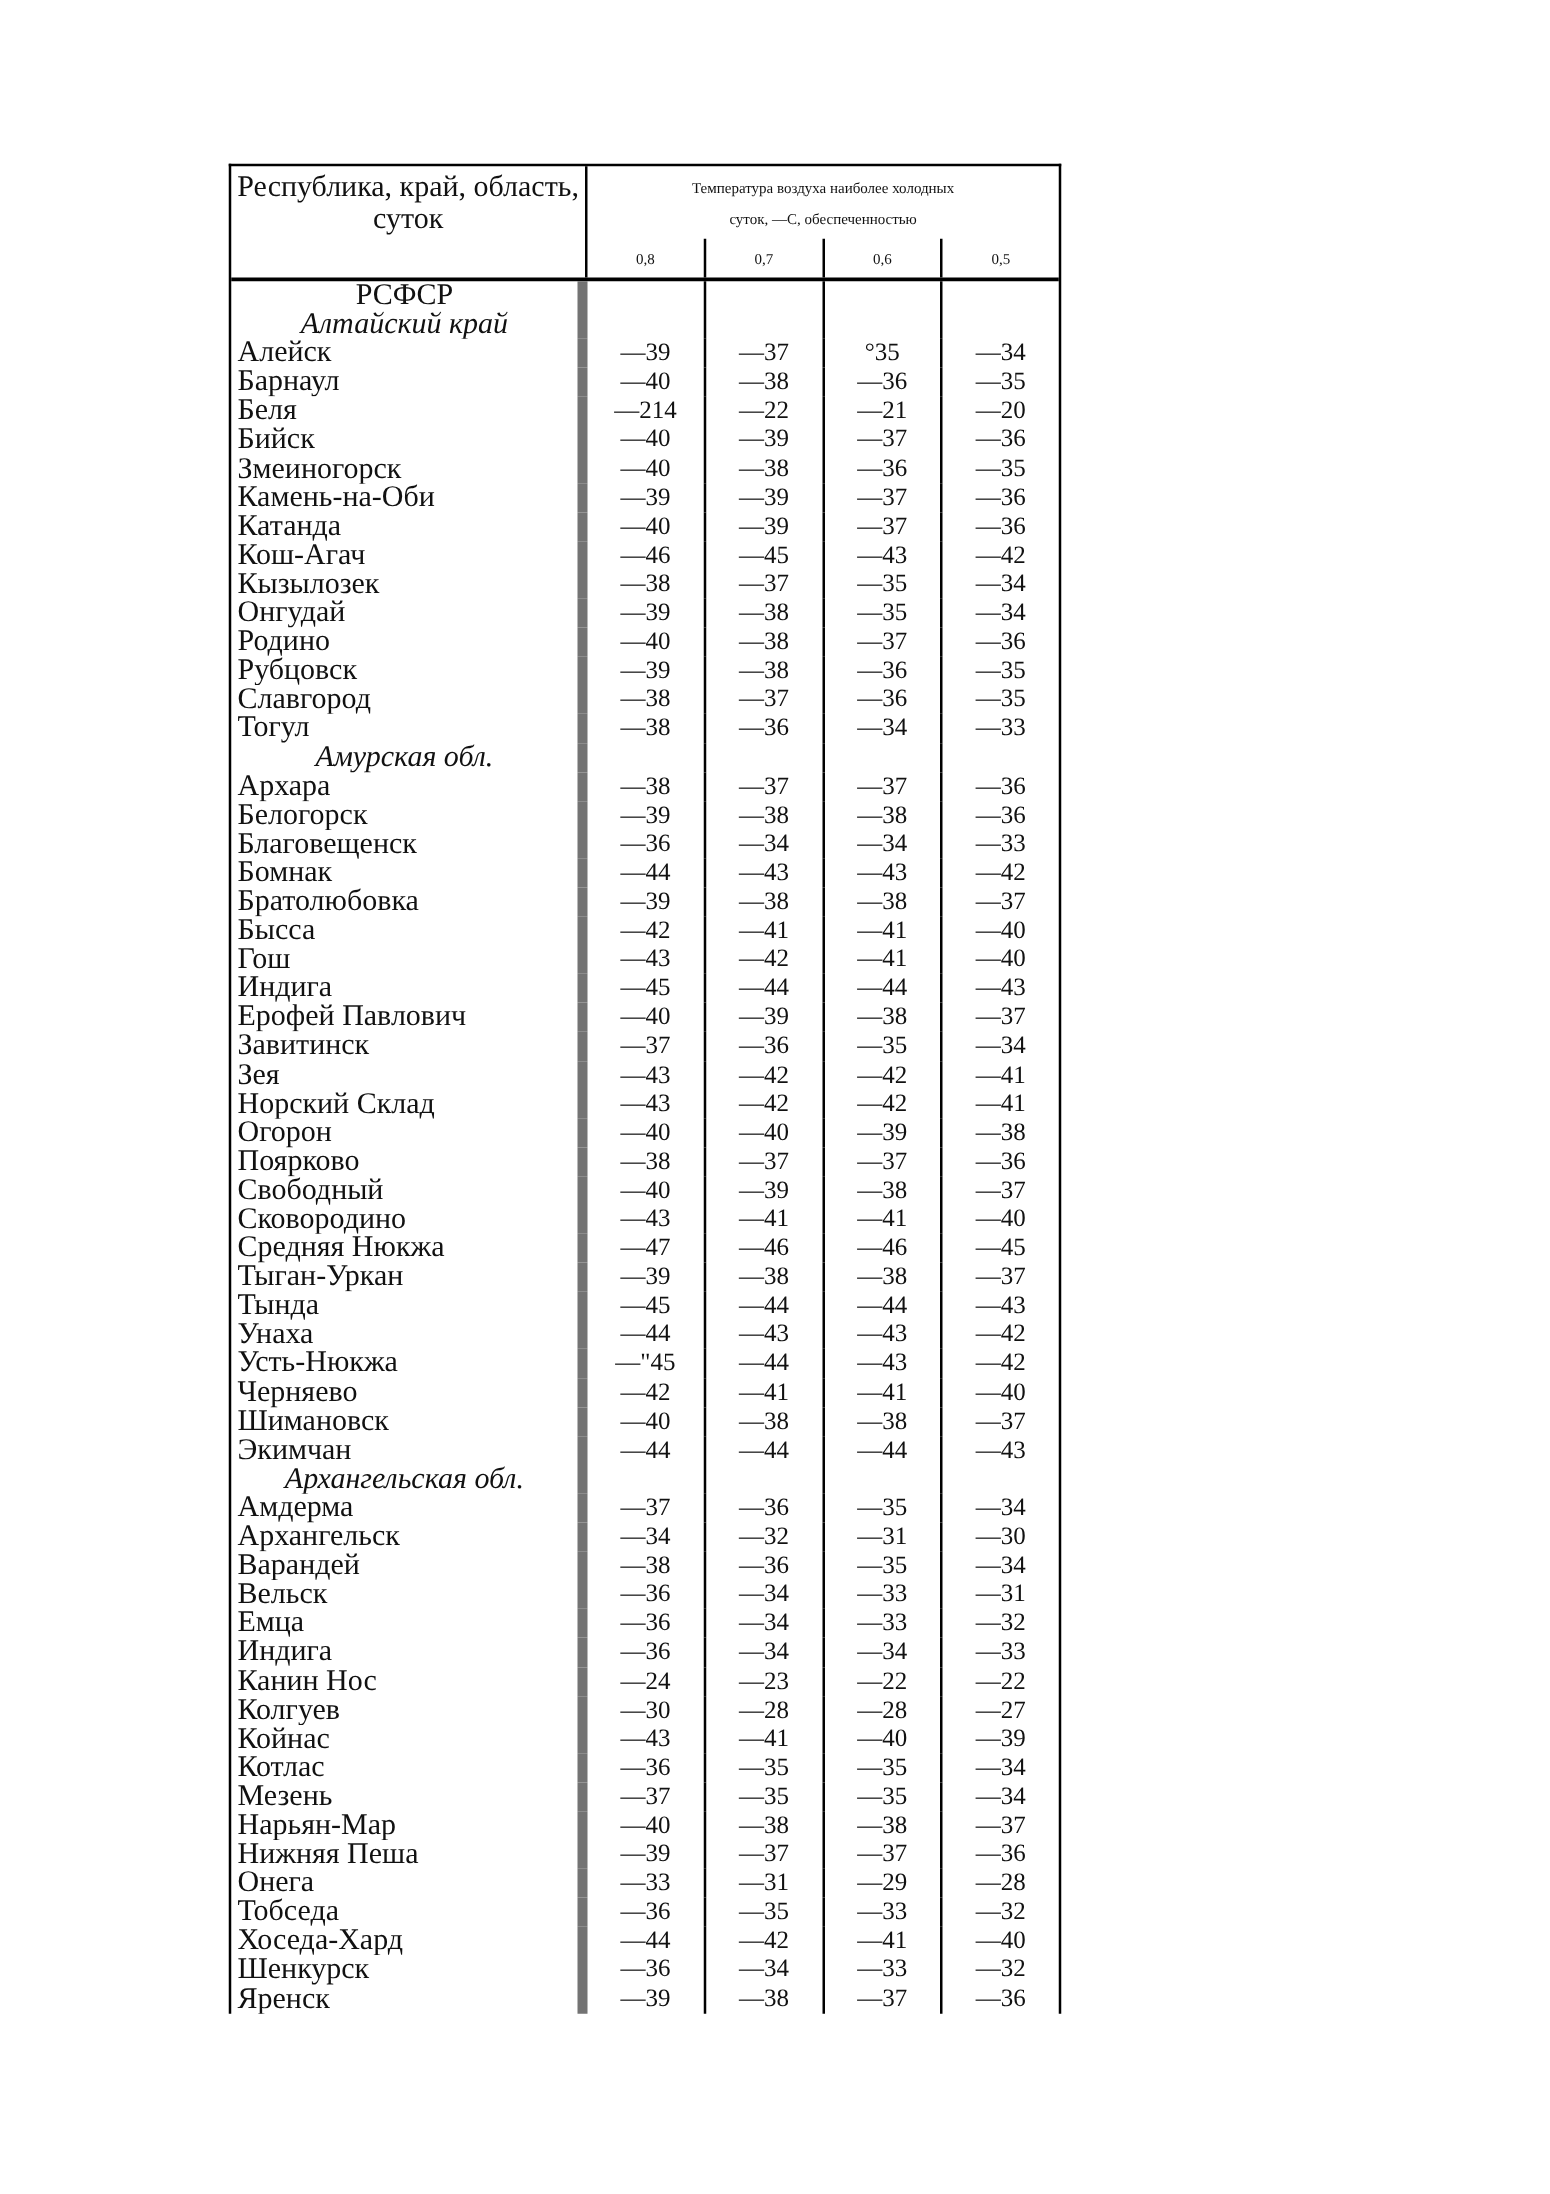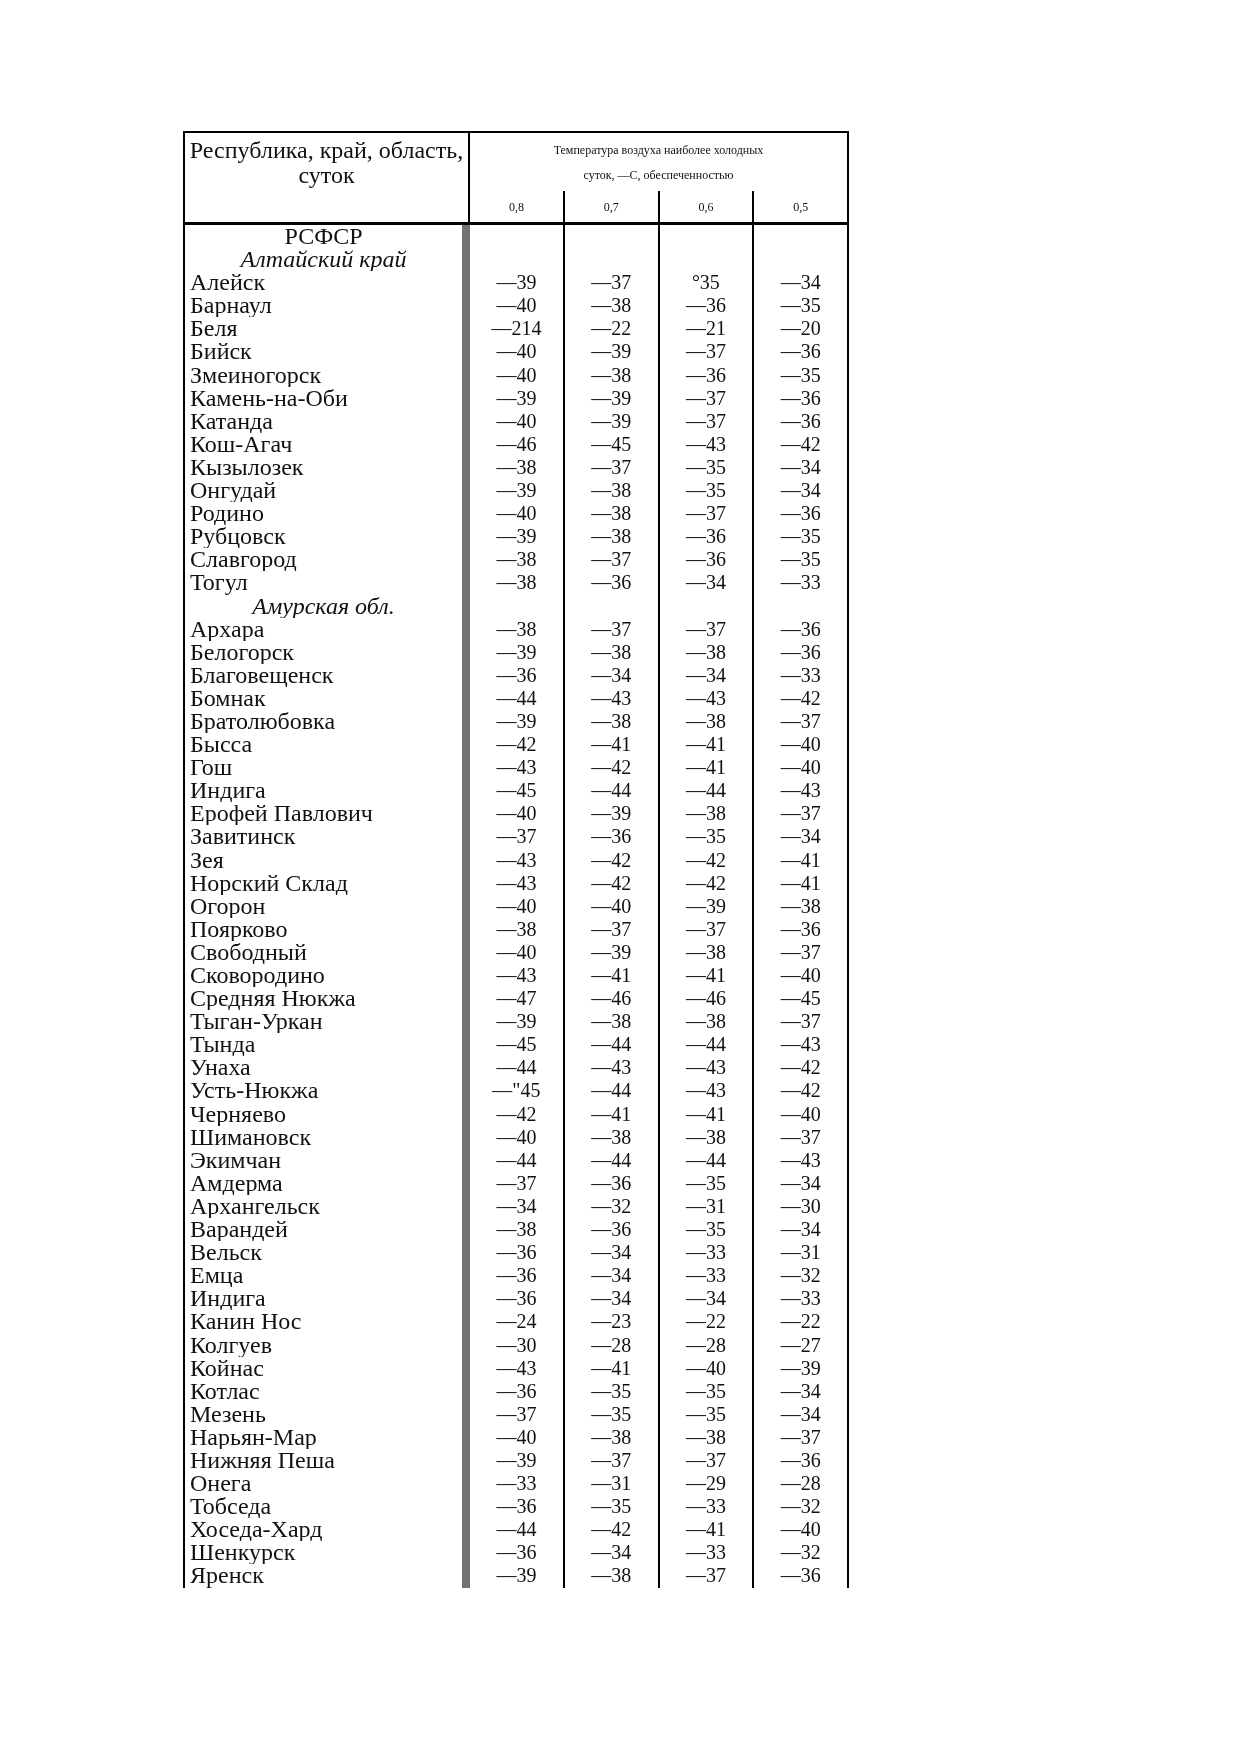--- a/index.html
+++ b/index.html
@@ -379,20 +379,27 @@
         <div class="cell-val">—38</div>
         <div class="cell-val">—37</div>
       </div>
       <div class="row">
         <div class="cell-name">Экимчан</div>
         <div class="cell-val">—44</div>
         <div class="cell-val">—44</div>
         <div class="cell-val">—44</div>
         <div class="cell-val">—43</div>
       </div>
+      <div class="row section italic">
+        <div class="cell-name">Архангельская обл.</div>
+        <div class="cell-val"></div>
+        <div class="cell-val"></div>
+        <div class="cell-val"></div>
+        <div class="cell-val"></div>
+      </div>
       <div class="row">
         <div class="cell-name">Амдерма</div>
         <div class="cell-val">—37</div>
         <div class="cell-val">—36</div>
         <div class="cell-val">—35</div>
         <div class="cell-val">—34</div>
       </div>
       <div class="row">
         <div class="cell-name">Архангельск</div>
         <div class="cell-val">—34</div>

